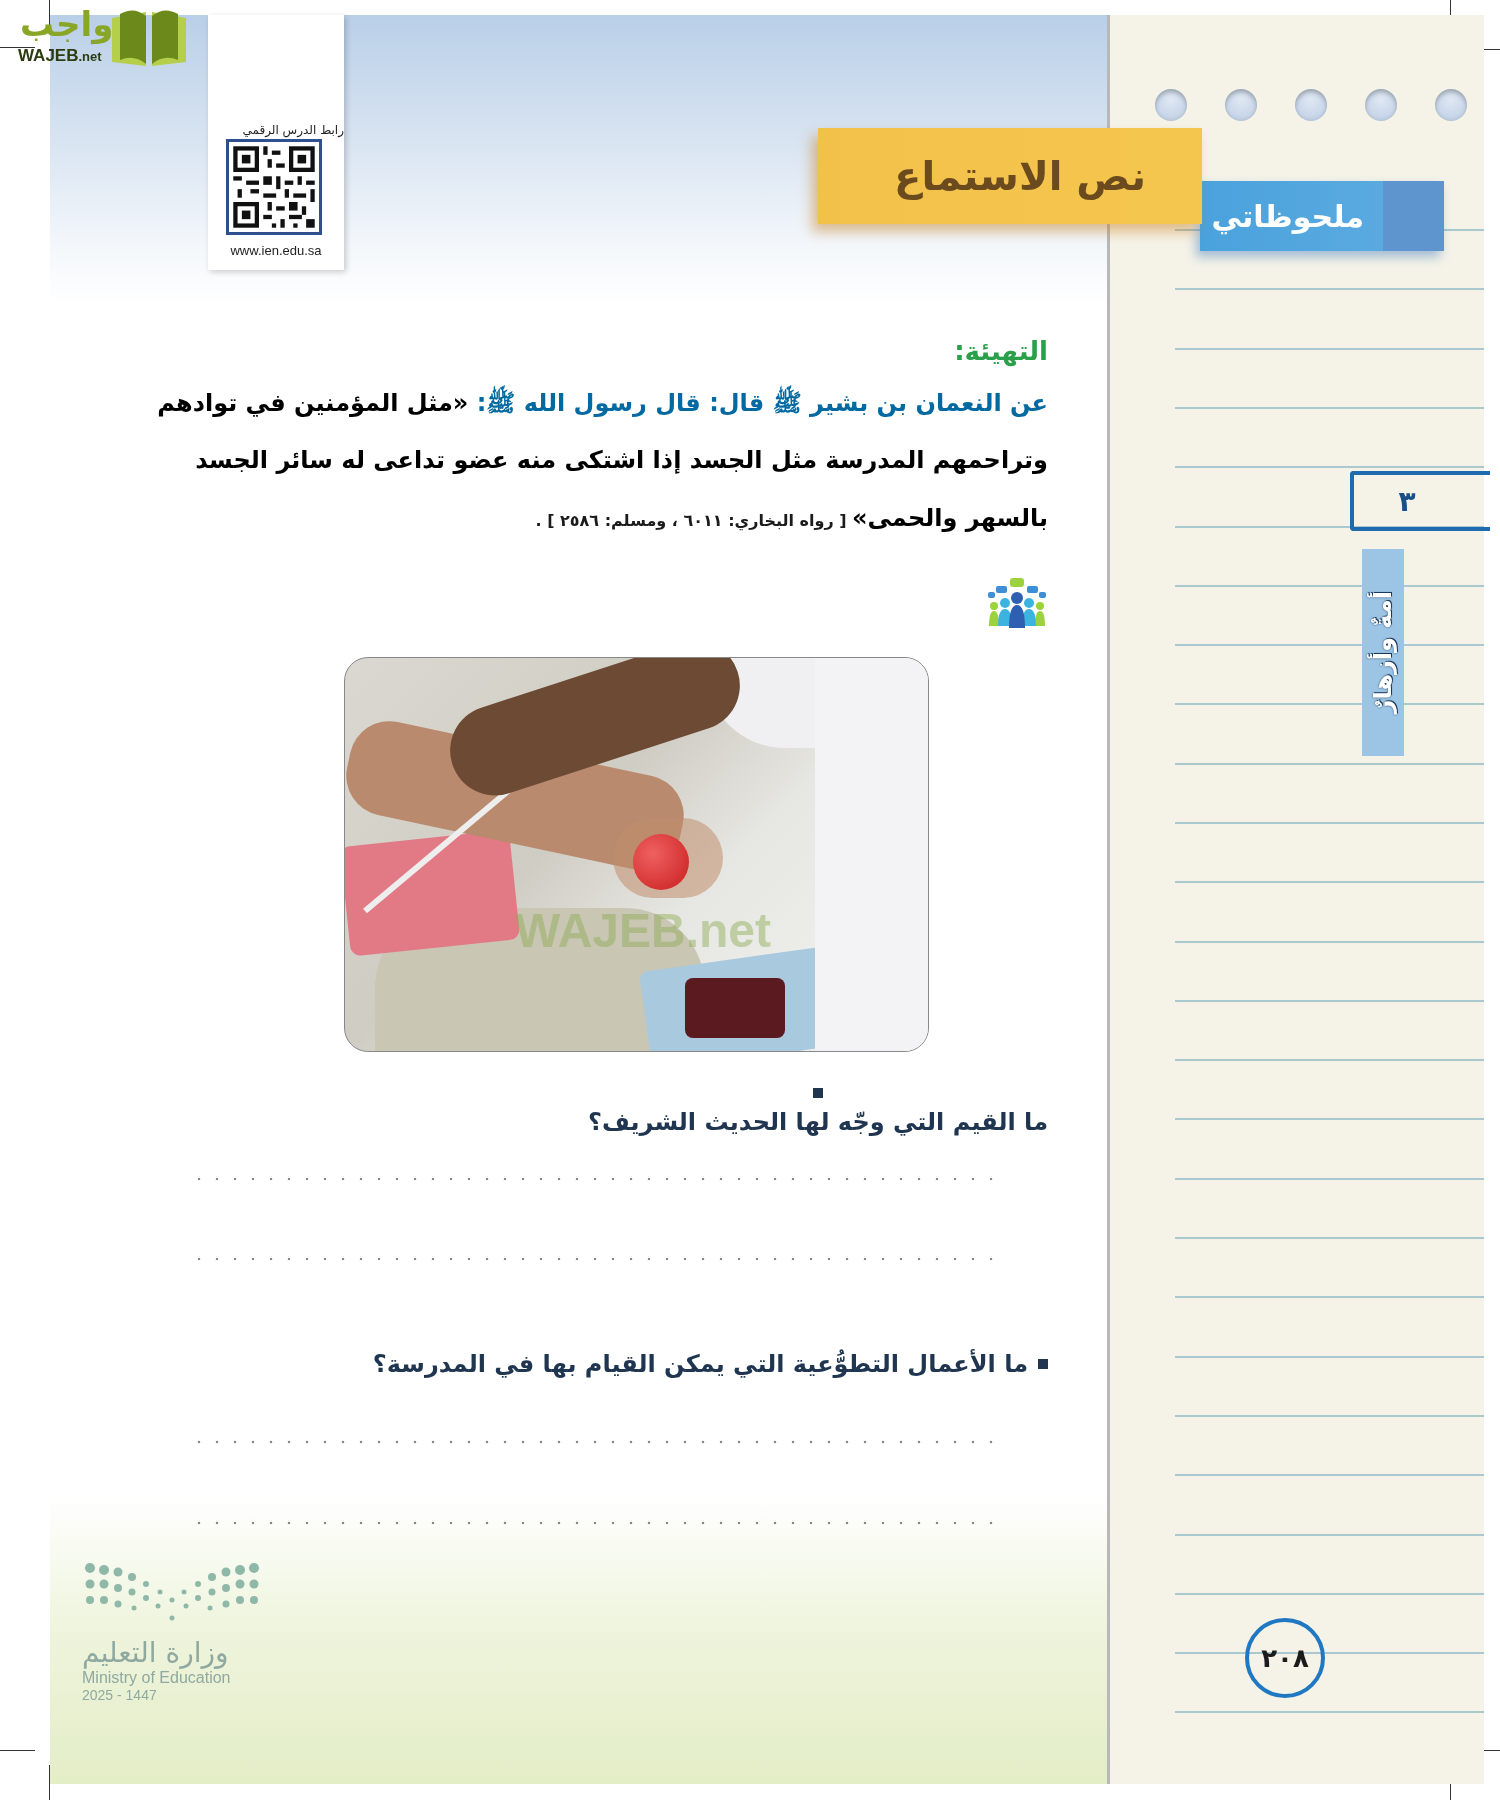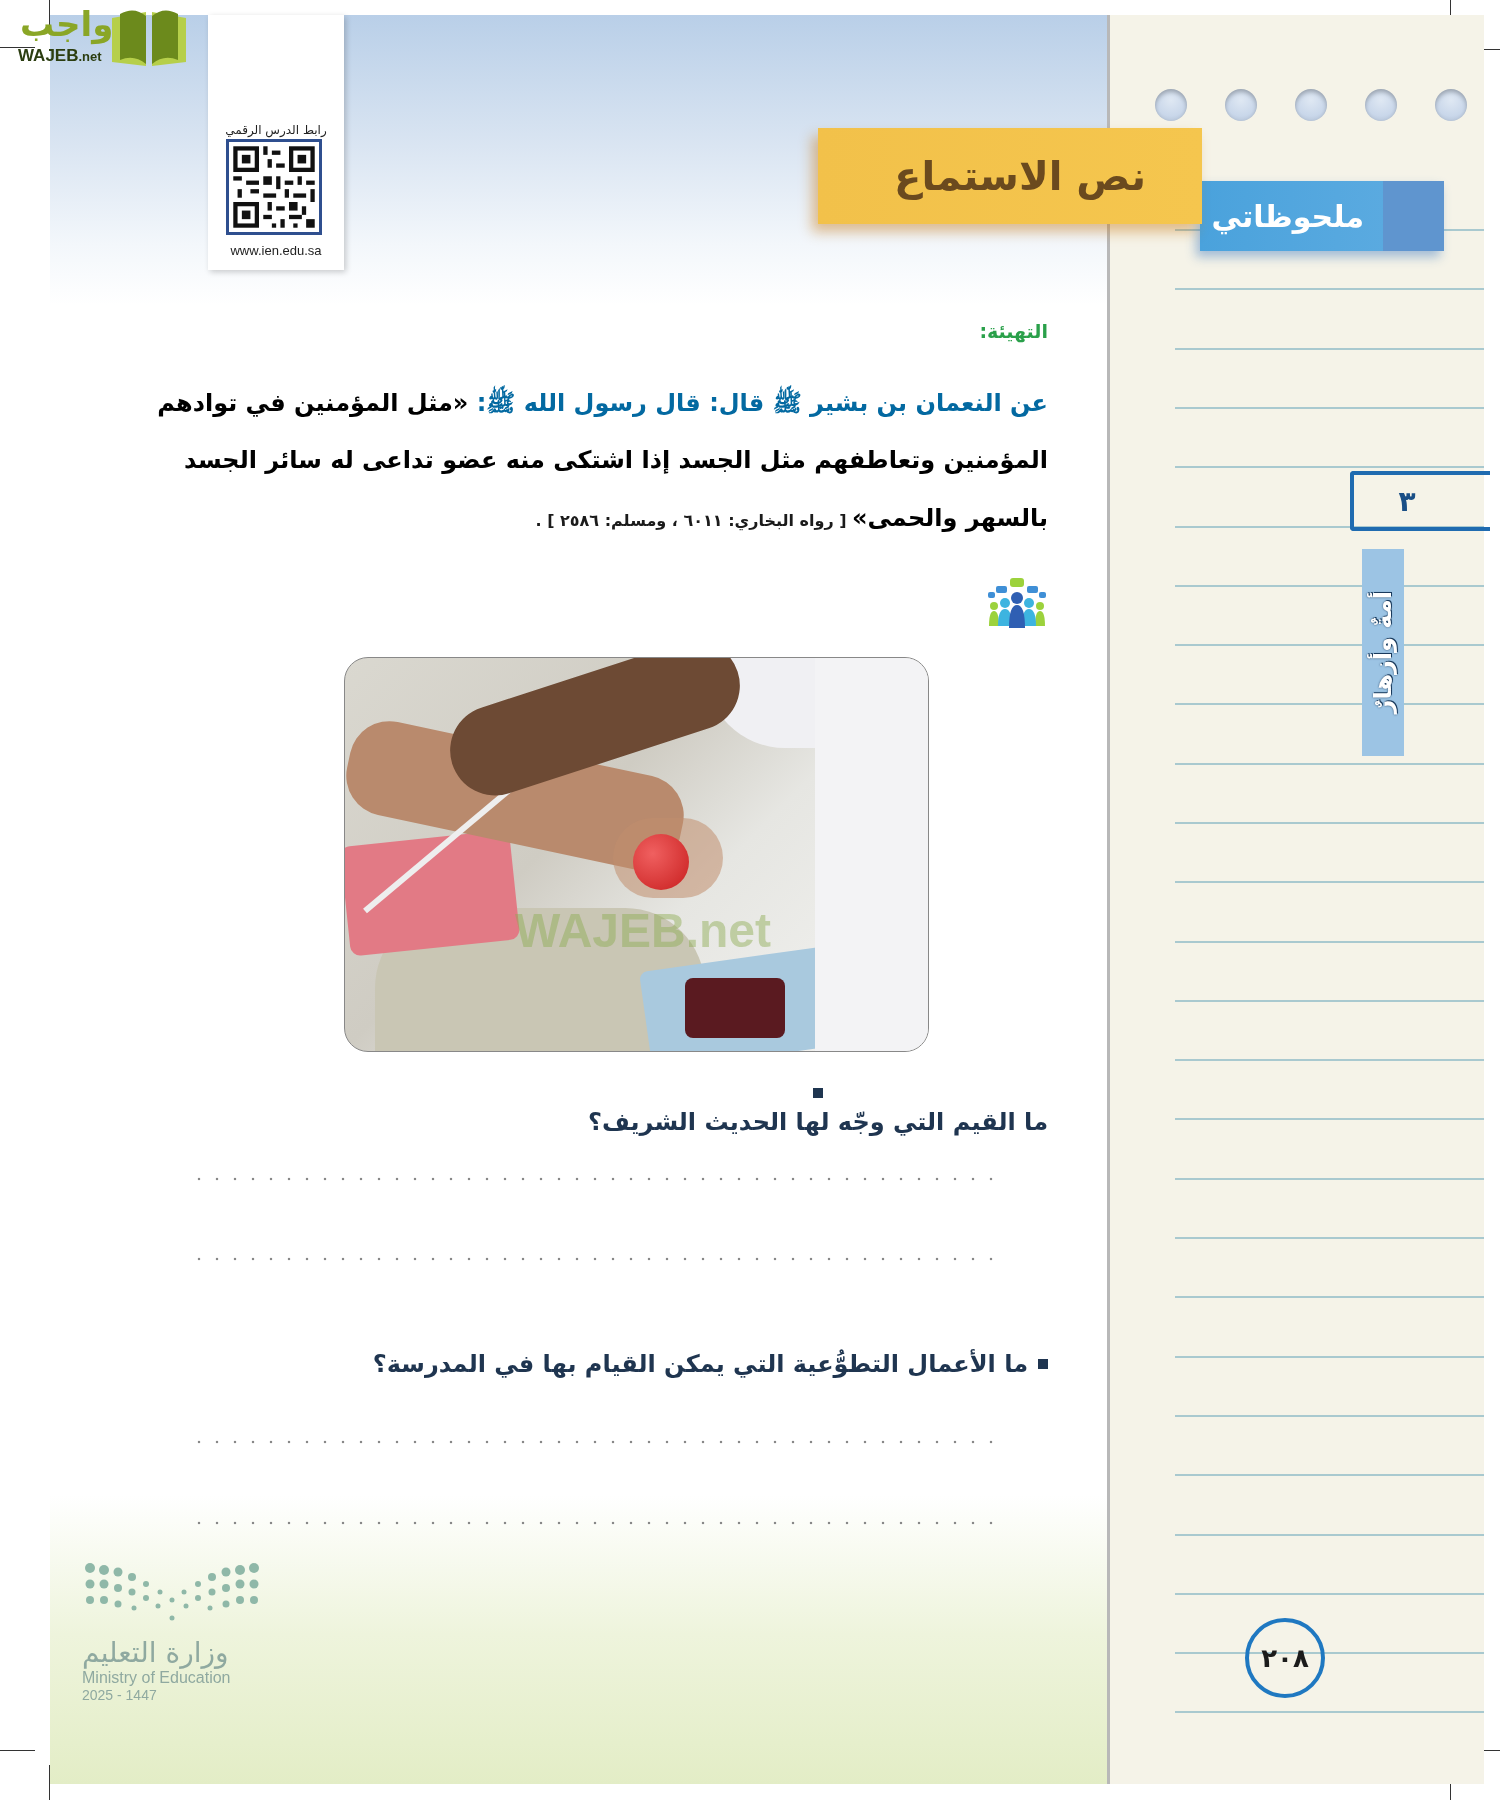--- a/index.html
+++ b/index.html
@@ -92,21 +92,21 @@
   .title-sticky {
     position: absolute; left: 818px; top: 128px; width: 384px; height: 96px;
     background: linear-gradient(to right, #f2c14a, #f5c64e);
     box-shadow: -6px 8px 12px rgba(200,120,20,0.45);
     display: flex; align-items: center; justify-content: center; padding-left: 20px; box-sizing: border-box;
   }
   .title-sticky span { font-size: 40px; font-weight: bold; color: #6b4a1e; }
 
   
   .rtl { direction: rtl; text-align: right; }
-  .intro-label { position: absolute; right: 452px; top: 320px; font-size: 19px; font-weight: bold; color: #2aa04a; }
+  .intro-label { position: absolute; right: 452px; top: 336px; font-size: 26px; font-weight: bold; color: #2aa04a; }
   .hadith-line { position: absolute; right: 452px; font-size: 24px; font-weight: bold; white-space: nowrap; }
   .black { color: #0369a1; }
   .blue { color: #000000; }
   .ref { font-size: 16px; color: #1b1b1b; font-weight: bold; }
 
   .activity { position: absolute; right: 452px; top: 578px; font-size: 25px; font-weight: bold; color: #d84a3a; display: flex; align-items: center; gap: 10px; direction: rtl; }
   .people-icon { width: 62px; height: 50px; }
 
   .photo {
     position: absolute; left: 344px; top: 657px; width: 583px; height: 393px;
@@ -210,21 +210,21 @@
   <span class="wajeb-en"><span>WAJEB</span><small>.net</small></span>
   <svg style="position:absolute;left:100px;top:2px;" width="82" height="62" viewBox="0 0 82 62">
     <path d="M4 12 L38 6 L38 60 L4 56 Z" fill="#b6cf4a"></path>
     <path d="M78 12 L44 6 L44 60 L78 56 Z" fill="#b6cf4a"></path>
     <path d="M12 8 Q26 0 38 10 L38 58 Q26 48 12 54 Z" fill="#6c8a1c"></path>
     <path d="M70 8 Q56 0 44 10 L44 58 Q56 48 70 54 Z" fill="#6c8a1c"></path>
   </svg>
 </div>
 
 <div class="qr-card">
-  <div class="qr-caption rtl" style="text-align:center">رابط الدرس الرقمي</div>
+  <div class="qr-caption rtl" style="">رابط الدرس الرقمي</div>
   <div class="qr-box">
     <svg width="90" height="90" viewBox="0 0 21 21" style="display:block">
       <rect width="21" height="21" fill="#fff"></rect>
       <g fill="#111">
         <rect x="1" y="1" width="6" height="6"></rect>
           <rect x="2" y="2" width="4" height="4" fill="#fff"></rect>
           <rect x="3" y="3" width="2" height="2"></rect>
         <rect x="14" y="1" width="6" height="6"></rect>
           <rect x="15" y="2" width="4" height="4" fill="#fff"></rect>
           <rect x="16" y="3" width="2" height="2"></rect>
@@ -266,21 +266,21 @@
 
 <div class="title-sticky">
   <span>نص الاستماع</span>
 </div>
 
 <div class="intro-label rtl">التهيئة:</div>
 
 <div class="hadith-line rtl" style="top:388px;">
   <span class="black">عن النعمان بن بشير ﷺ قال: قال رسول الله ﷺ: </span><span class="blue">«مثل المؤمنين في توادهم</span>
 </div>
-<div class="hadith-line rtl blue" style="top:446px;">المؤمنين وتعاطفهم مثل الجسد إذا اشتكى منه عضو تداعى له سائر الجسد</div>
+<div class="hadith-line rtl blue" style="top:446px;">وتراحمهم المدرسة مثل الجسد إذا اشتكى منه عضو تداعى له سائر الجسد</div>
 <div class="hadith-line rtl" style="top:504px;">
   <span class="blue">بالسهر والحمى»</span><span class="ref"> [ رواه البخاري: ٦٠١١ ، ومسلم: ٢٥٨٦ ] .</span>
 </div>
 
 <div class="activity">
   <svg class="people-icon" viewBox="0 0 62 50">
     <rect x="24" y="0" width="14" height="9" rx="3" fill="#9cd23c"></rect>
     <rect x="10" y="8" width="11" height="7" rx="2" fill="#3f8fd6"></rect>
     <rect x="41" y="8" width="11" height="7" rx="2" fill="#3f8fd6"></rect>
     <rect x="2" y="14" width="7" height="6" rx="2" fill="#3f8fd6"></rect>

